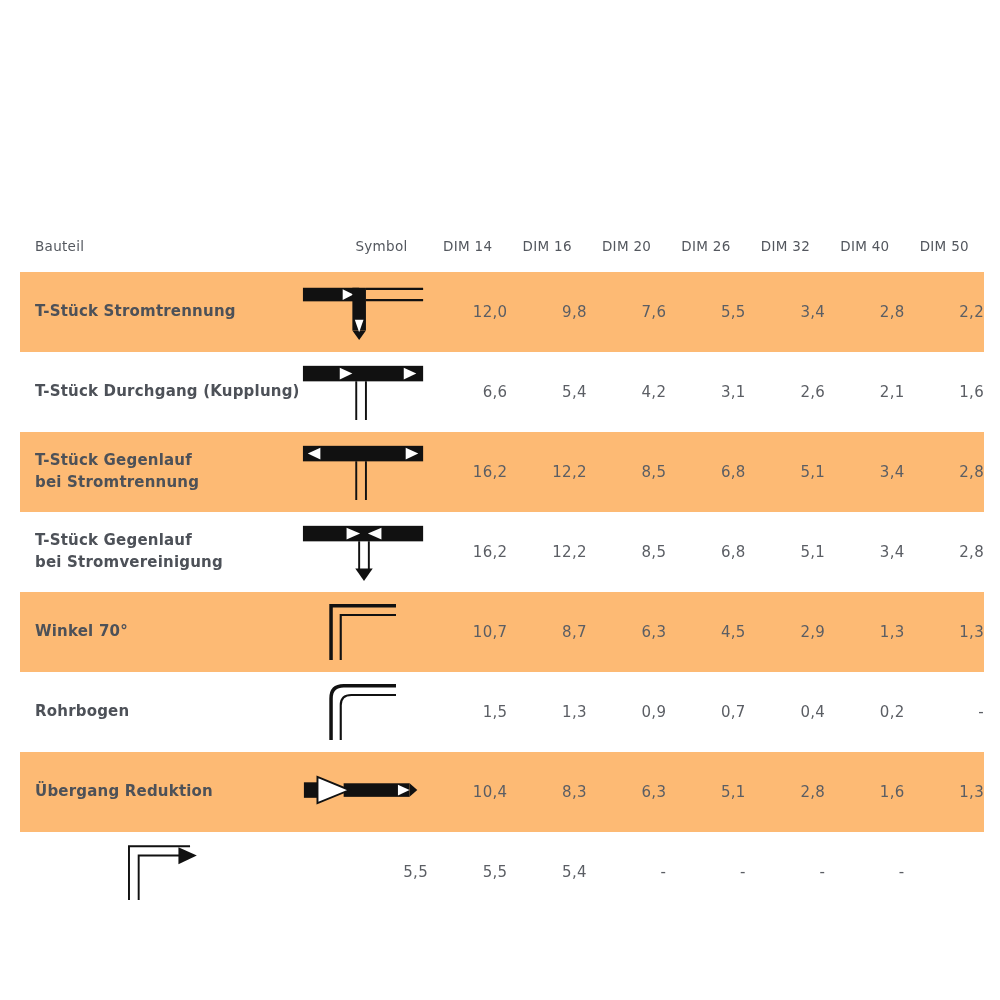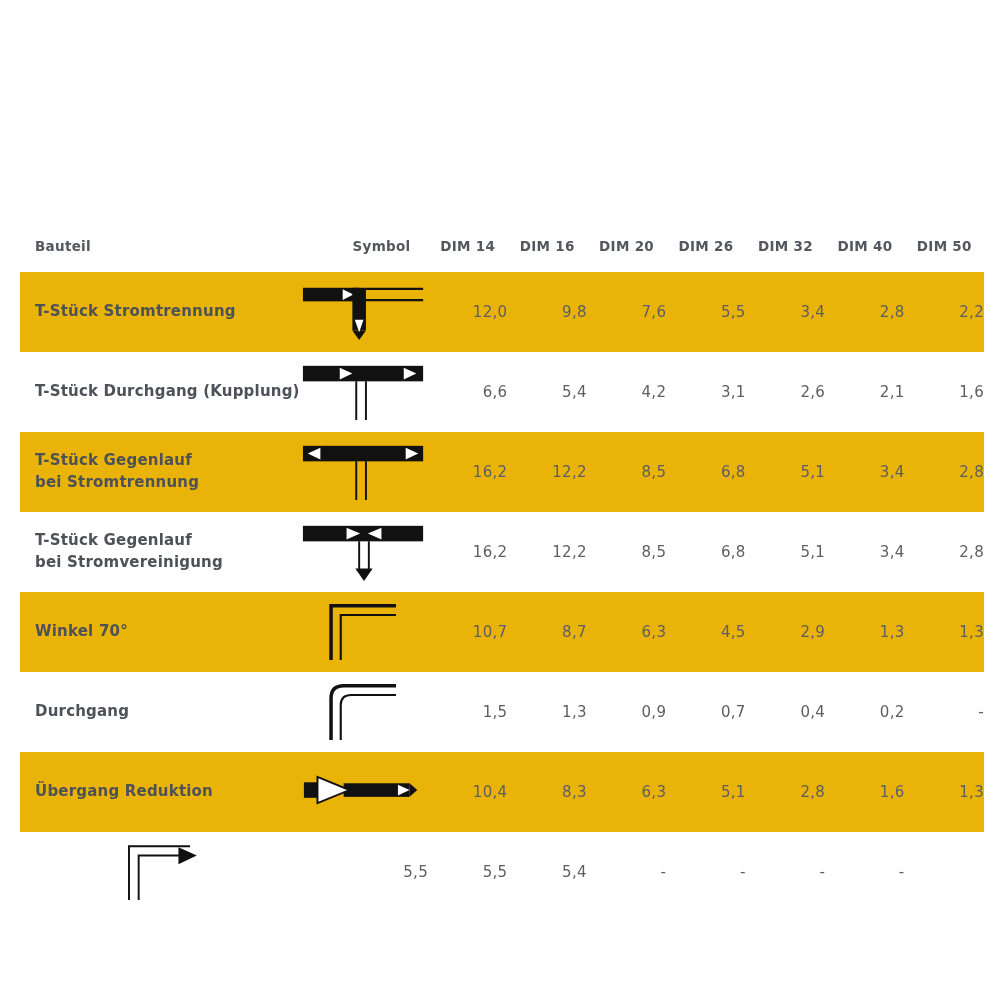--- a/index.html
+++ b/index.html
@@ -9,27 +9,27 @@
 
   .page-title { position:absolute; left:43px; top:88px; font-size:33px;
     font-weight:bold; color:#3f4551; letter-spacing:0.5px; white-space:nowrap; }
   .page-subtitle { position:absolute; left:28px; top:142px; font-size:22px;
     font-weight:bold; color:#3f4551; white-space:nowrap; }
 
   .table { position:absolute; left:20px; top:228px; width:964px; }
   .thead, .tr { display:grid; grid-template-columns:280px 128px repeat(7, 1fr);
     align-items:center; }
   .thead { height:28px; margin-bottom:16px; }
-  .th { font-size:13.5px; font-weight:bold; color:#53575e; text-align:center;
+  .th { font-size:13.5px; font-weight:normal; color:#53575e; text-align:center;
     letter-spacing:0.3px; white-space:nowrap;margin-top:8px; }
   .th.col0 { text-align:left; padding-left:15px; }
   .th.col1 { text-align:center; padding-left:35px; }
 
   .tr { height:80px; }
-  .tr.odd { background:#eab308; }
+  .tr.odd { background:#fdba74; }
   .td.label { font-size:15px; font-weight:bold; color:#4d5158; padding-left:15px;
     white-space:pre-line; line-height:1.45; letter-spacing:0.2px; }
   .td.symbol { display:flex; justify-content:center; align-items:center; }
   .td.symbol svg { width:126px; height:66px; display:block; }
   .td.val { font-size:15px; color:#5b5e64; text-align:right; letter-spacing:0.3px; }
 </style>
 </head>
 <body>
 
 <div class="page">
@@ -134,21 +134,21 @@
           </div>
           <div class="td val">10,7</div>
           <div class="td val">8,7</div>
           <div class="td val">6,3</div>
           <div class="td val">4,5</div>
           <div class="td val">2,9</div>
           <div class="td val">1,3</div>
           <div class="td val">1,3</div>
         </div>
         <div class="tr even">
-          <div class="td label">Durchgang</div>
+          <div class="td label">Rohrbogen</div>
           <div class="td symbol">
             <svg viewBox="0 0 130 66">
               <path d="M98,6 H44 Q31,6 31,19 V62" stroke="#111" stroke-width="3.6" fill="none"></path>
               <path d="M98,15.5 H52 Q41,15.5 41,26 V62" stroke="#111" stroke-width="2.2" fill="none"></path>
             </svg>
           </div>
           <div class="td val">1,5</div>
           <div class="td val">1,3</div>
           <div class="td val">0,9</div>
           <div class="td val">0,7</div>

